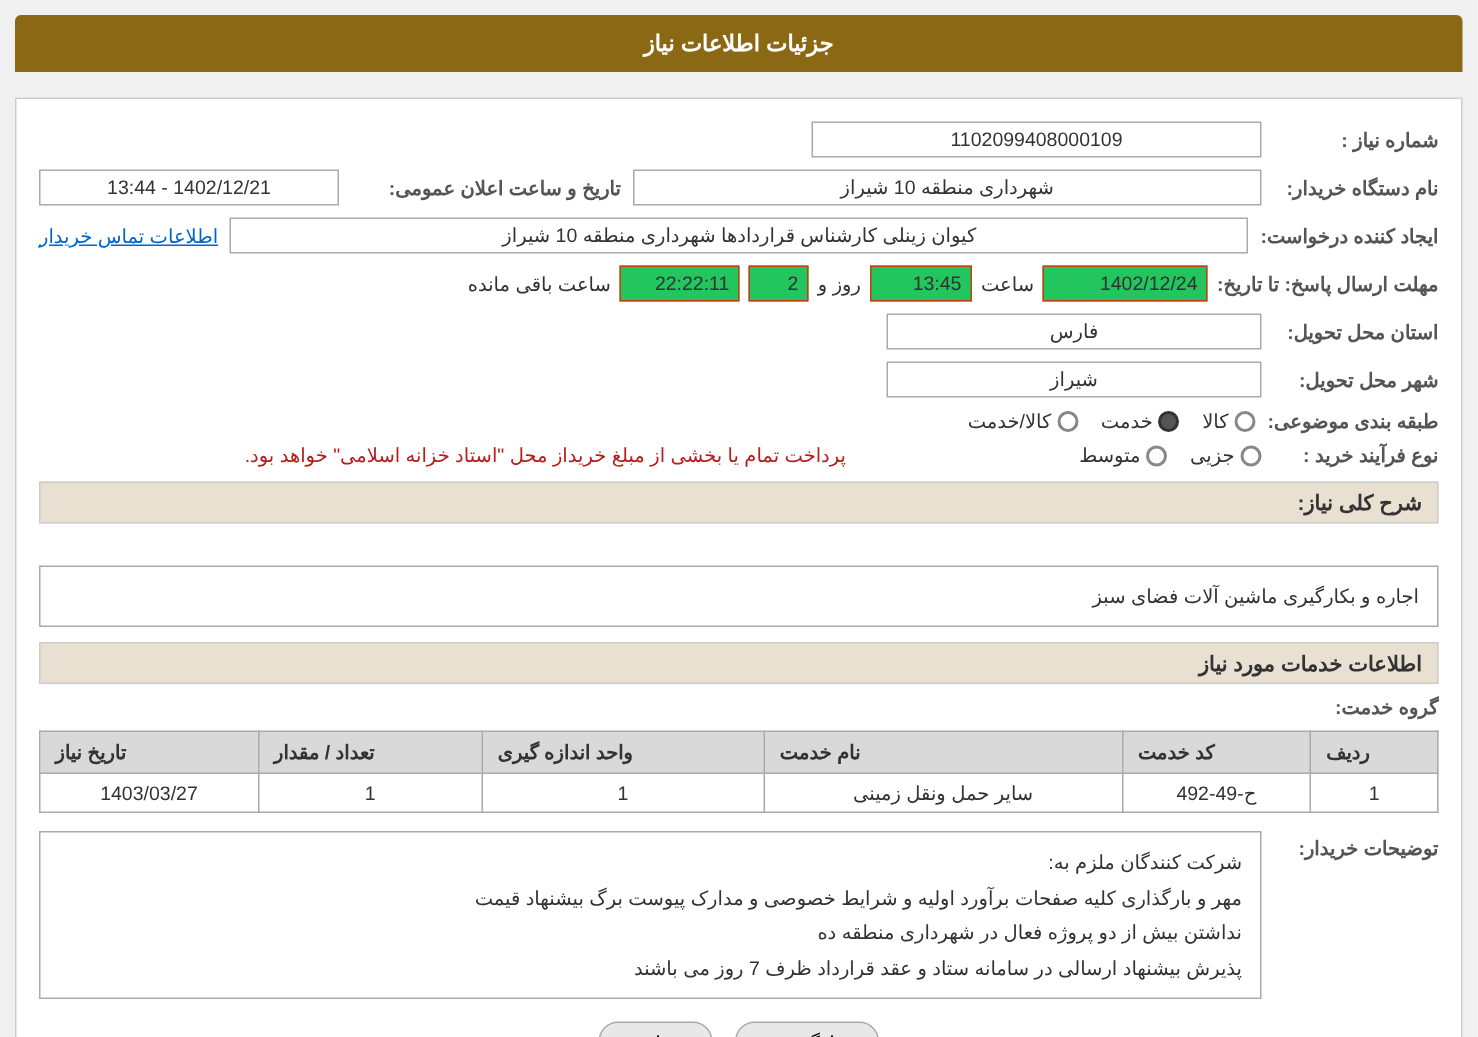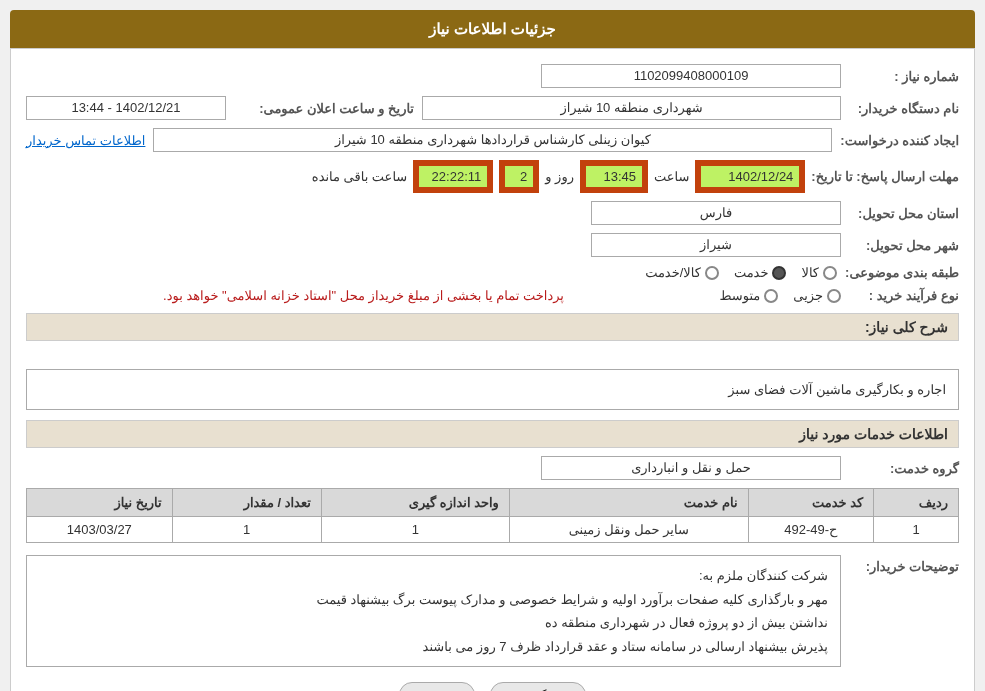--- a/index.html
+++ b/index.html
@@ -17,21 +17,21 @@
       padding: 10px;
     }
     .header-bar {
       background: #8B6914;
       color: #fff;
       text-align: center;
       padding: 10px 15px;
       font-size: 15px;
       font-weight: bold;
       border-radius: 4px 4px 0 0;
-      margin-bottom: 0;
+      margin-bottom: 17px;
     }
     .main-card {
       background: #fff;
       border: 1px solid #ccc;
       padding: 15px;
     }
     .form-row {
       display: flex;
       align-items: center;
       margin-bottom: 8px;
@@ -67,21 +67,21 @@
     }
     .info-table {
       width: 100%;
       border-collapse: collapse;
       margin-top: 8px;
     }
     .info-table th {
       background: #d9d9d9;
       border: 1px solid #aaa;
       padding: 6px 10px;
-      text-align: right;
+      text-align: left;
       font-weight: bold;
     }
     .info-table td {
       border: 1px solid #aaa;
       padding: 5px 10px;
       text-align: center;
     }
     .info-table tr:nth-child(even) td { background: #f9f9f9; }
     .note-box {
       border: 1px solid #aaa;
@@ -150,24 +150,24 @@
       color: #0066cc;
       text-decoration: underline;
       cursor: pointer;
     }
     .date-time-row {
       display: flex;
       align-items: center;
       gap: 6px;
     }
     .small-input {
-      border: 6px solid #c2410c;
+      border: 1px solid #c2410c;
       padding: 3px 6px;
       min-height: 24px;
-      background: #bef264;
+      background: #22c55e;
     }
     .remain-label {
       white-space: nowrap;
       color: #333;
     }
     .group-service-row {
       display: flex;
       align-items: center;
       gap: 8px;
       margin-bottom: 8px;
@@ -258,21 +258,20 @@
       <span>شرح کلی نیاز:</span>
     </div>
     <div style="margin-bottom:10px;">
       <div class="note-box" style="min-height:40px;margin-top:28px;">اجاره و بکارگیری ماشین آلات فضای سبز</div>
     </div>
 
     <div class="section-title">اطلاعات خدمات مورد نیاز</div>
 
     <div class="group-service-row">
       <span class="field-label">گروه خدمت:</span>
-      <div class="field-value" style="max-width:300px;">حمل و نقل و انبارداری</div>
     </div>
 
     <table class="info-table">
       <thead>
         <tr>
           <th>ردیف</th>
           <th>کد خدمت</th>
           <th>نام خدمت</th>
           <th>واحد اندازه گیری</th>
           <th>تعداد / مقدار</th>

